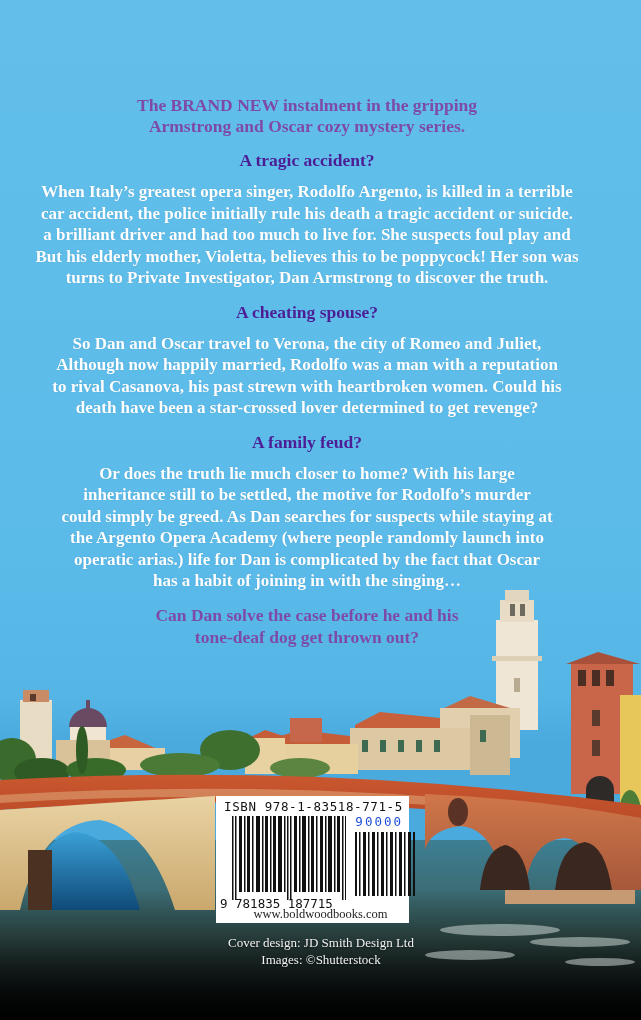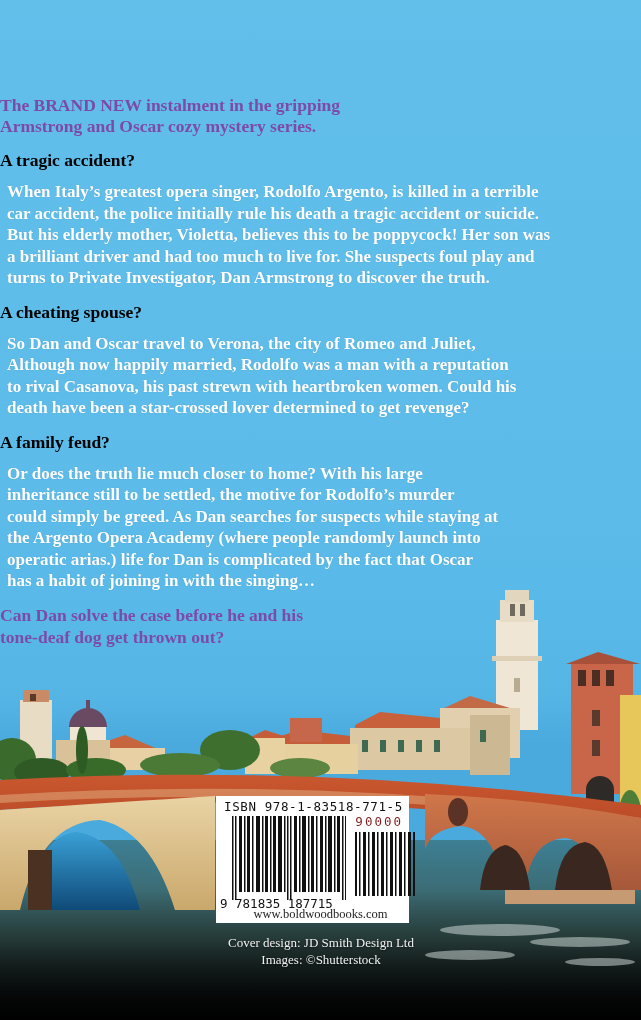--- a/index.html
+++ b/index.html
@@ -7,28 +7,28 @@
     width: 641px; height: 1020px; overflow: hidden; position: relative;
     background: #5fbce9;
     font-family: "Liberation Serif", "DejaVu Serif", serif;
   }
   .cover {
     position: absolute; inset: 0;
     background: linear-gradient(180deg, #62bfea 0%, #5cbbe9 50%, #55b6e6 68%, #4aa9dd 73%);
   }
   .blurb {
     position: absolute; left: 0; top: 95px; width: 614px;
-    z-index: 5; font-family: Liberation Serif, serif;
+    text-align: center; z-index: 5; font-family: Liberation Serif, serif;
   }
   .lead {
     color: #7e4aa8; font-weight: bold; font-size: 17.5px; line-height: 21px;
     margin: 0 0 12px 0;
   }
   .heading {
-    color: #000000; font-weight: bold; font-size: 17.5px; line-height: 22px;
+    color: #4c1d95; font-weight: bold; font-size: 17.5px; line-height: 22px;
     margin: 0 0 10px 0;
   }
   .para {
     color: #ffffff; font-weight: bold; font-size: 17px; line-height: 21.5px;
     margin: 4px auto 12px auto; width: 600px;
     text-shadow: 0 0 1px rgba(40,80,120,0.25);
   }
   .para .ln { display: block; white-space: nowrap; }
   .lead .ln, .closing .ln { display: block; white-space: nowrap; }
   .closing {
@@ -44,21 +44,21 @@
   .barcode-panel {
     position: absolute; left: 216px; top: 796px; width: 193px; height: 127px;
     background: #ffffff; z-index: 6;
     font-family: "DejaVu Sans Mono", "Liberation Mono", monospace;
   }
   .isbn-text {
     position: absolute; left: 8px; top: 3px; font-size: 12.5px; letter-spacing: 0.6px;
     color: #111; white-space: nowrap;
   }
   .price-code {
-    position: absolute; right: 6px; top: 18px; font-size: 12.5px; letter-spacing: 2px; color: #7f1d1d;
+    position: absolute; right: 6px; top: 18px; font-size: 12.5px; letter-spacing: 2px; color: #1d4ed8;
   }
   .bars-main { position: absolute; left: 16px; top: 20px; width: 114px; height: 84px; }
   .bars-addon { position: absolute; left: 139px; top: 36px; width: 62px; height: 64px; }
   .ean-digits {
     position: absolute; left: 4px; top: 100px; font-size: 12.5px; color: #111; white-space: nowrap;
   }
   .publisher-url {
     position: absolute; left: 0; width: 209px; top: 111px; text-align: center;
     font-family: "Liberation Serif", "DejaVu Serif", serif; font-size: 12.5px; color: #222;
   }
@@ -78,22 +78,22 @@
 <div class="blurb">
   <div class="lead">
     <span class="ln">The BRAND NEW instalment in the gripping</span>
     <span class="ln">Armstrong and Oscar cozy mystery series.</span>
   </div>
 
   <div class="heading">A tragic accident?</div>
   <div class="para">
     <span class="ln">When Italy’s greatest opera singer, Rodolfo Argento, is killed in a terrible</span>
     <span class="ln">car accident, the police initially rule his death a tragic accident or suicide.</span>
+    <span class="ln">a brilliant driver and had too much to live for. She suspects foul play and</span>
     <span class="ln">But his elderly mother, Violetta, believes this to be poppycock! Her son was</span>
-    <span class="ln">a brilliant driver and had too much to live for. She suspects foul play and</span>
     <span class="ln">turns to Private Investigator, Dan Armstrong to discover the truth.</span>
   </div>
 
   <div class="heading">A cheating spouse?</div>
   <div class="para">
     <span class="ln">So Dan and Oscar travel to Verona, the city of Romeo and Juliet,</span>
     <span class="ln">Although now happily married, Rodolfo was a man with a reputation</span>
     <span class="ln">to rival Casanova, his past strewn with heartbroken women. Could his</span>
     <span class="ln">death have been a star-crossed lover determined to get revenge?</span>
   </div>

